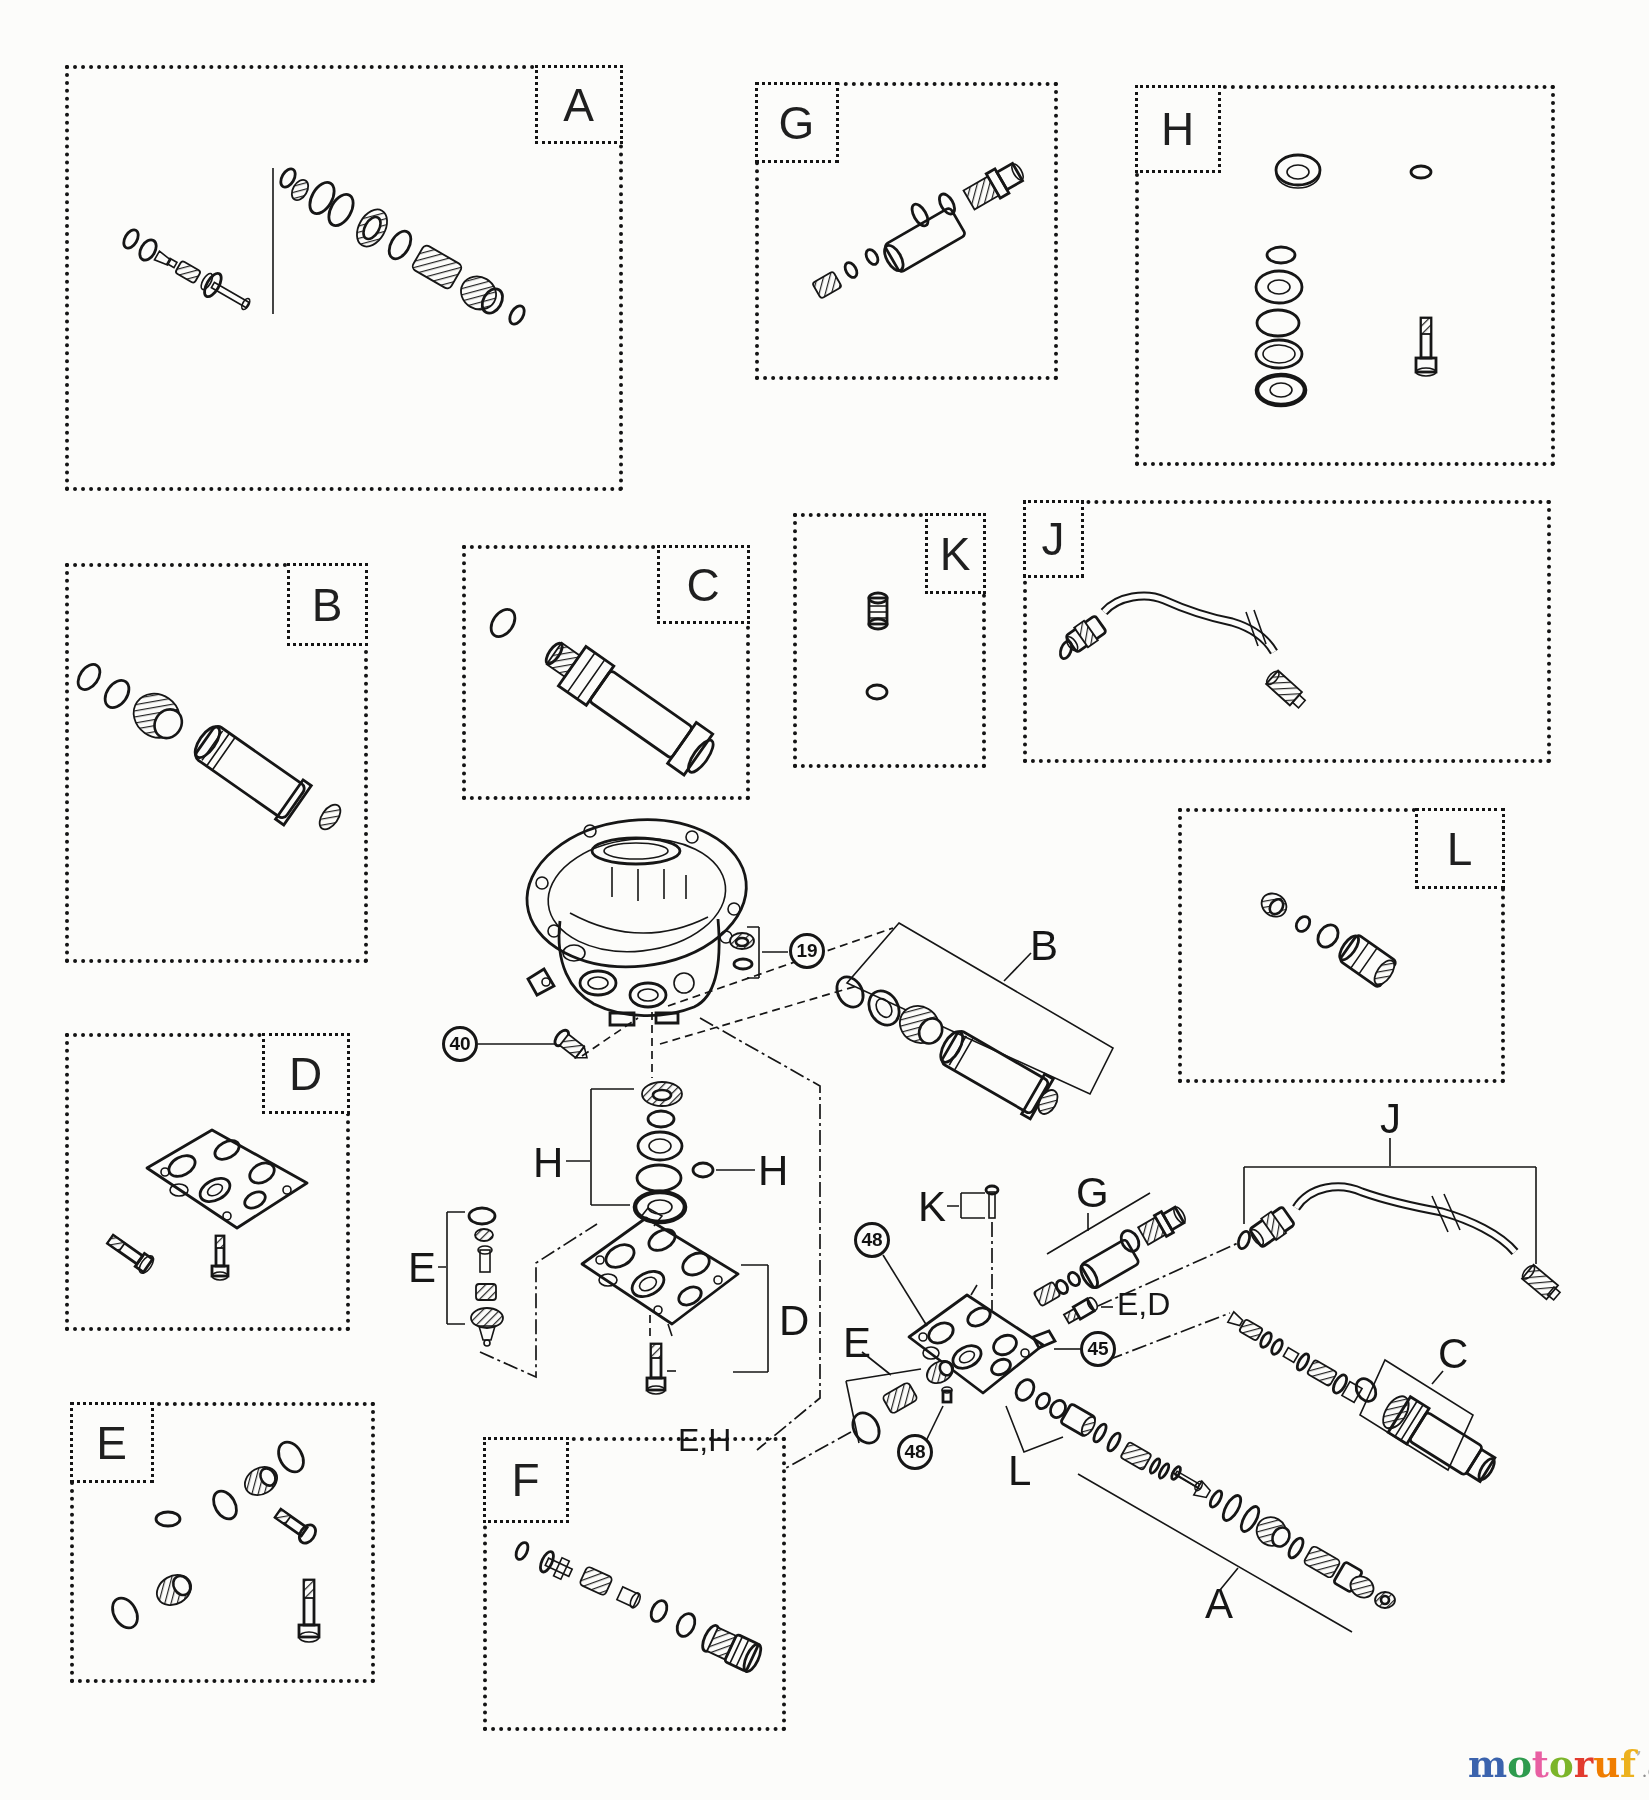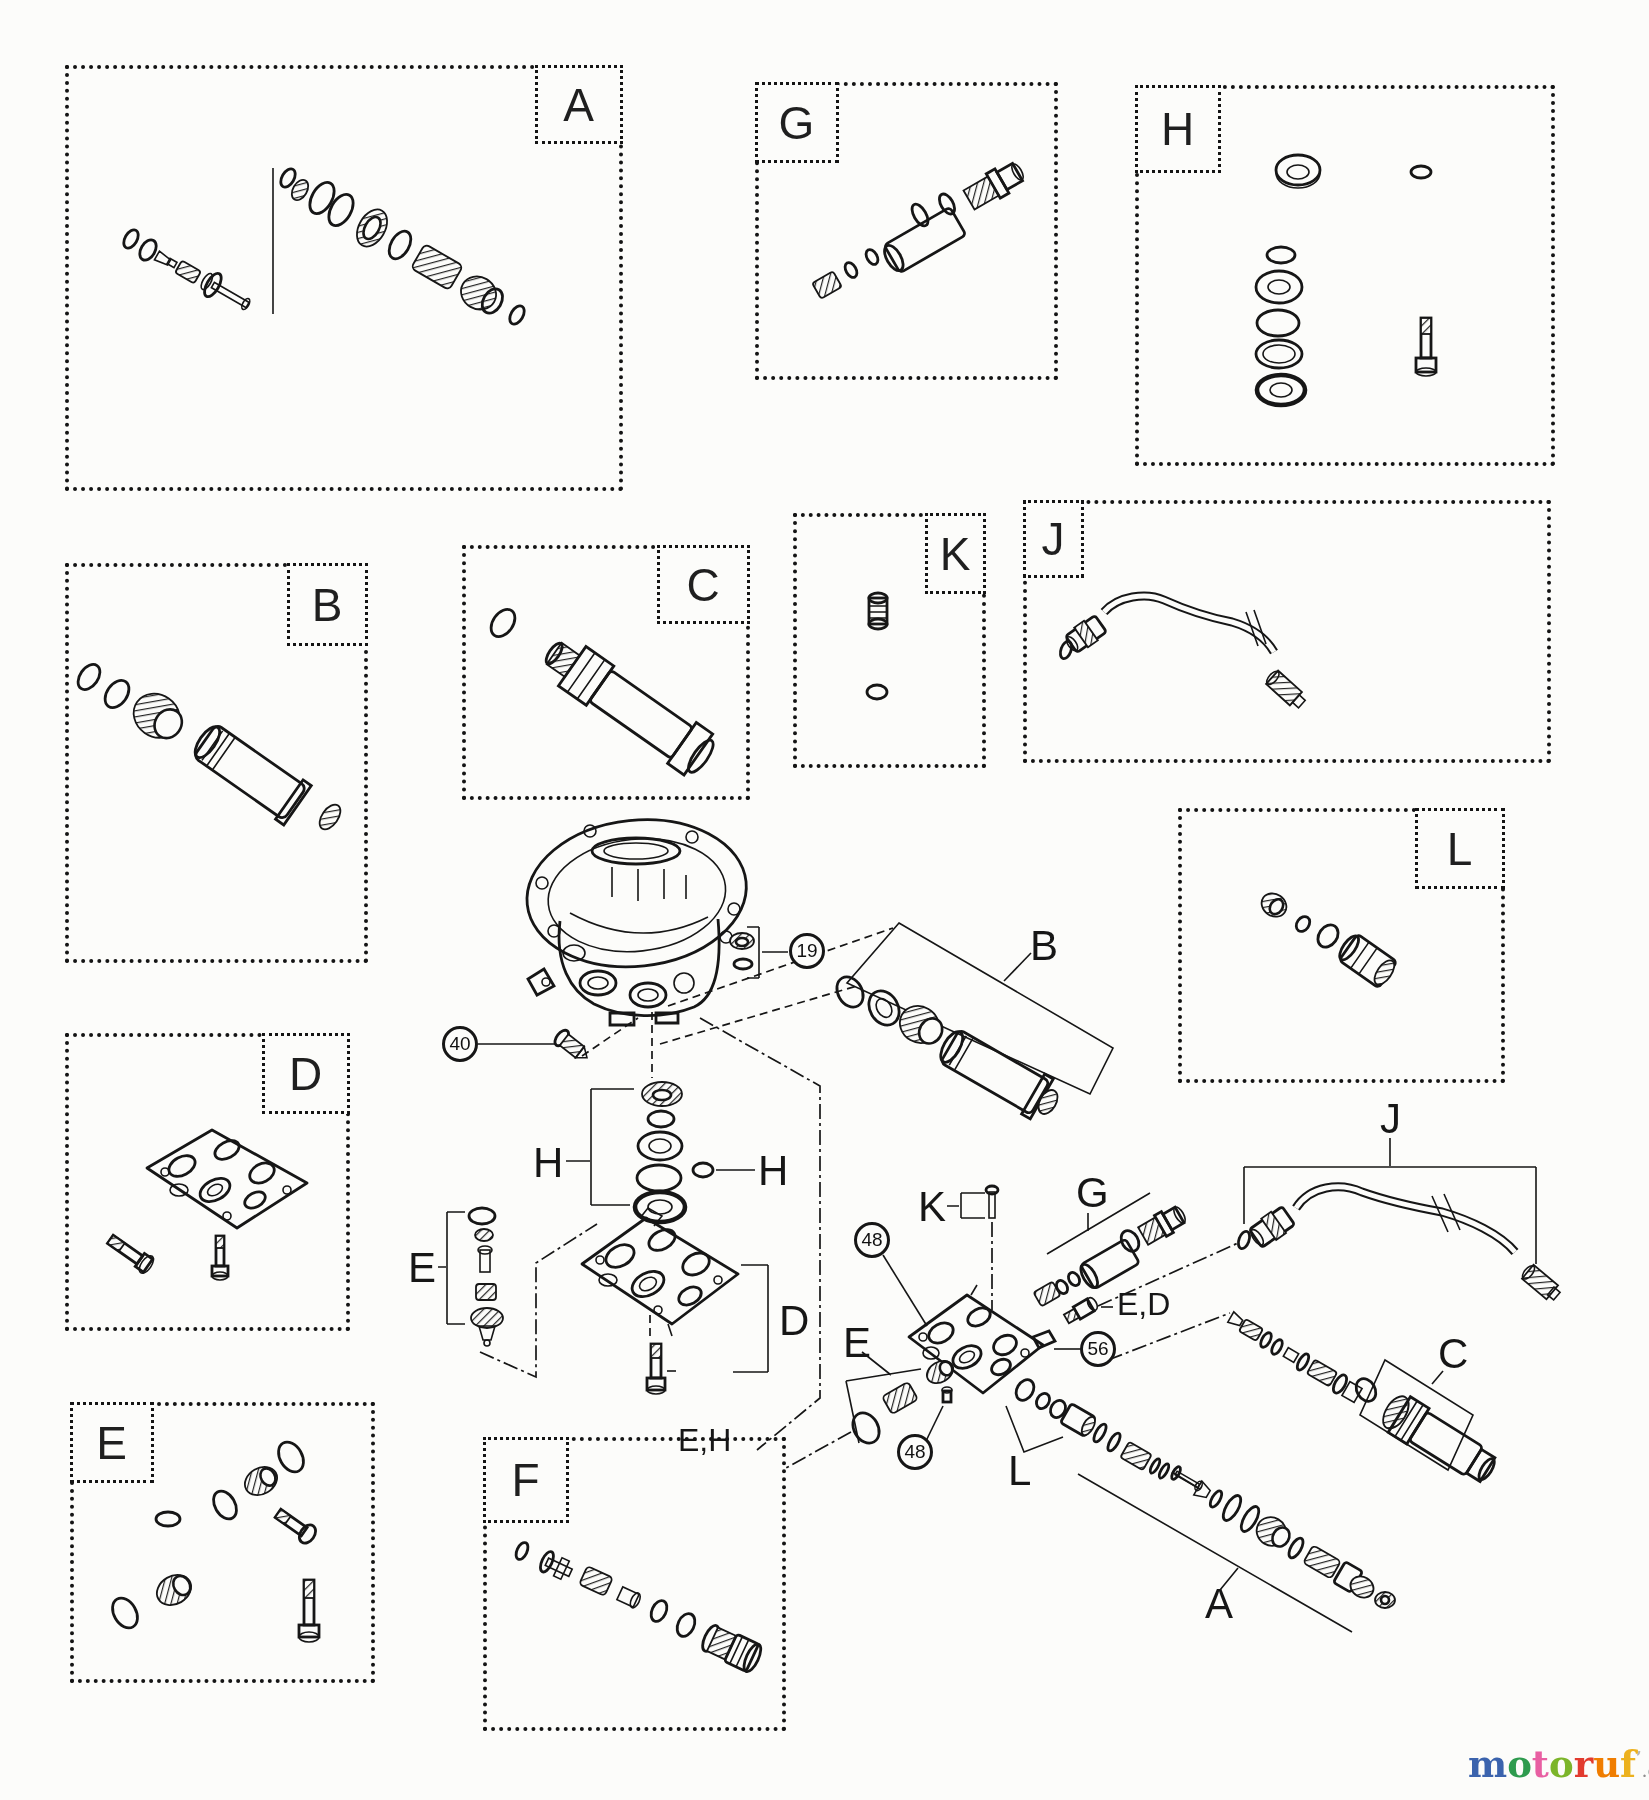--- a/index.html
+++ b/index.html
@@ -8,21 +8,21 @@
   .box{position:absolute;border:4px dotted #141414;background:transparent;}
   .corner{position:absolute;border:3px dotted #141414;background:#fcfcfa;
           display:flex;align-items:center;justify-content:center;}
   .corner span{font-size:46px;font-weight:300;color:#1f1f1f;letter-spacing:1px;}
   .cr{right:-4px;top:-4px;}
   .cl{left:-4px;top:-4px;}
   .ref{position:absolute;font-size:42px;font-weight:300;color:#161616;line-height:1;}
   .ref.sm{font-size:32px;}
   .callout{position:absolute;width:36px;height:36px;box-sizing:border-box;border:3px solid #161616;
            border-radius:50%;background:#fcfcfa;display:flex;align-items:center;justify-content:center;
-           font-size:19px;font-weight:normal;color:#111;}
+           font-size:19px;font-weight:bold;color:#111;}
   svg.overlay{position:absolute;left:0;top:0;}
   .o{fill:none;stroke:#161616;stroke-width:2.8;}
   .o2{fill:none;stroke:#161616;stroke-width:4.6;}
   .th{fill:none;stroke:#161616;stroke-width:1.6;}
   .hz{fill:url(#hx);stroke:#161616;stroke-width:1.8;}
   .wh{fill:#fcfcfa;stroke:#161616;stroke-width:2.6;}
   .ds{fill:none;stroke:#161616;stroke-width:1.7;stroke-dasharray:8 5;}
   .dd{fill:none;stroke:#161616;stroke-width:1.7;stroke-dasharray:15 4 3 4;}
   .hoseo{fill:none;stroke:#161616;stroke-width:9;}
   .hosei{fill:none;stroke:#fcfcfa;stroke-width:5;}
@@ -673,20 +673,20 @@
   <div class="ref sm" style="left:1117px;top:1288px">E,D</div>
   <div class="ref" style="left:843px;top:1322px">E</div>
   <div class="ref" style="left:1008px;top:1450px">L</div>
   <div class="ref" style="left:1205px;top:1583px">A</div>
   <div class="ref" style="left:1438px;top:1333px">C</div>
   <div class="ref" style="left:1380px;top:1098px">J</div>
 
   <div class="callout" style="left:789px;top:933px">19</div>
   <div class="callout" style="left:442px;top:1026px">40</div>
   <div class="callout" style="left:854px;top:1222px">48</div>
-  <div class="callout" style="left:1080px;top:1331px">56</div>
+  <div class="callout" style="left:1080px;top:1331px">45</div>
   <div class="callout" style="left:897px;top:1434px">48</div>
 
   <div class="watermark">
     <span style="color: rgb(59, 99, 173);">m</span><span style="color: rgb(46, 155, 78);">o</span><span style="color: rgb(232, 95, 162);">t</span><span style="color: rgb(124, 181, 42);">o</span><span style="color: rgb(226, 59, 46);">r</span><span style="color: rgb(240, 125, 0);">u</span><span style="color: rgb(236, 177, 30);">f</span><span class="tick" style="color: rgb(181, 181, 181);">’</span><span class="sfx" style="color: rgb(141, 141, 141);">.de</span>
   </div>
 
 </div>
 
 </body></html>

